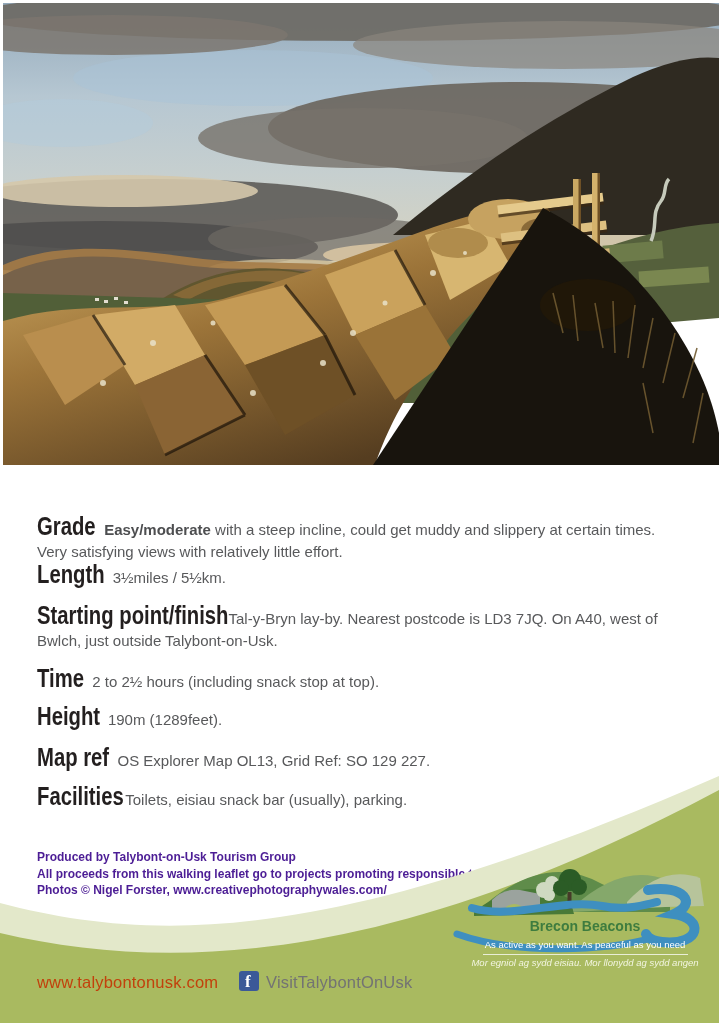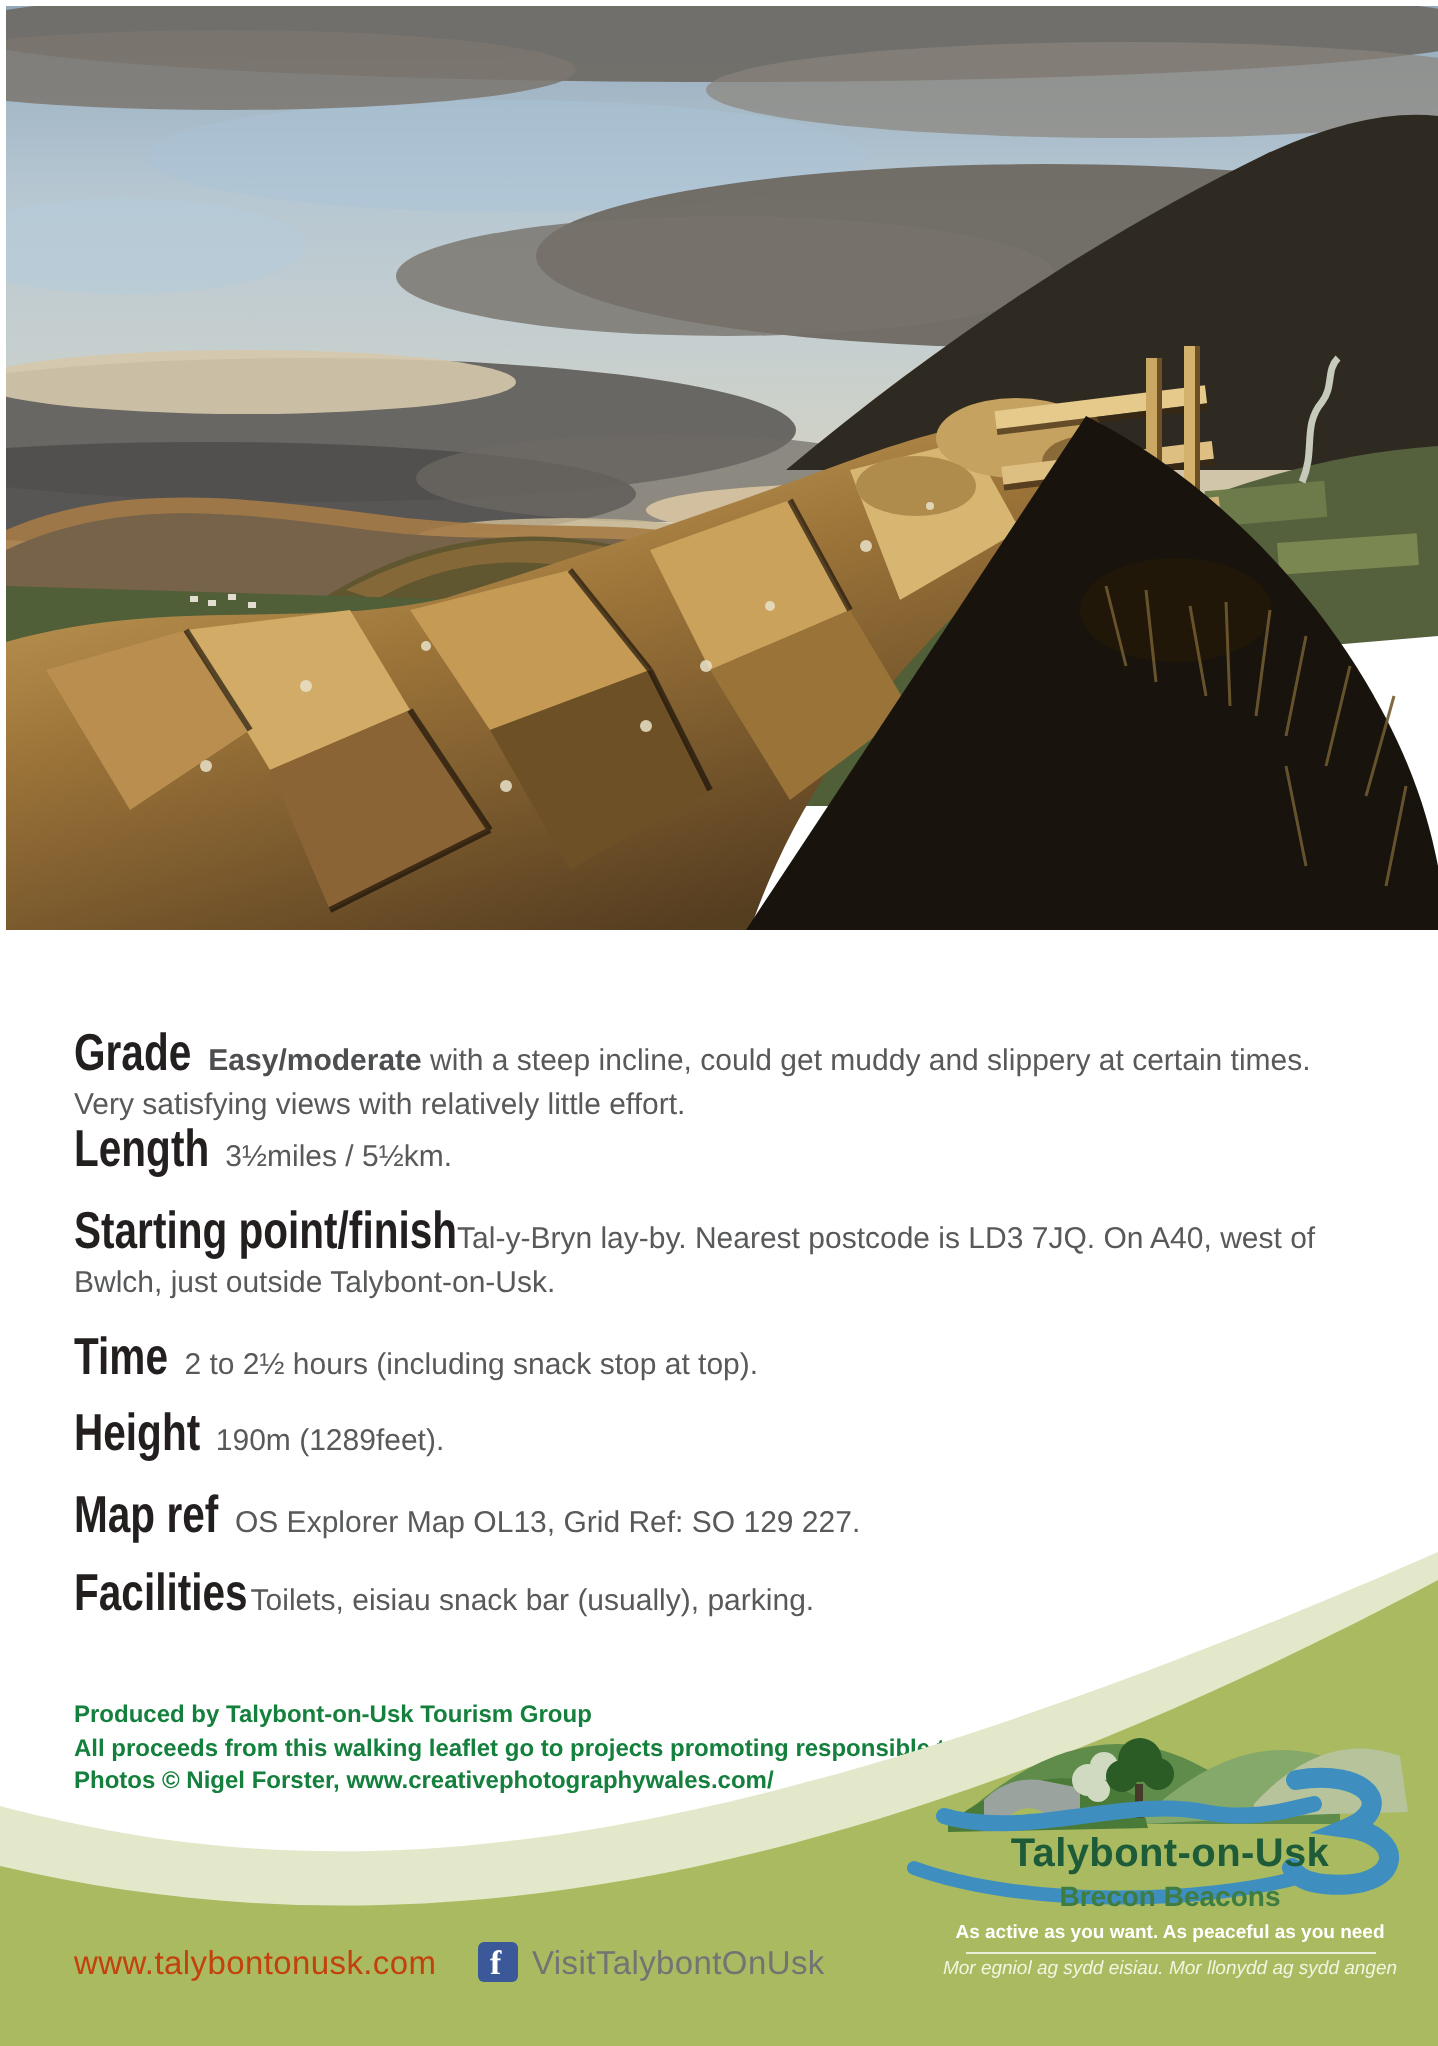--- a/index.html
+++ b/index.html
@@ -29,33 +29,33 @@
   .sh-start{margin-right:-54px;}
   .sh-time{margin-right:-5px;}
   .sh-height{margin-right:-10px;}
   .sh-map{margin-right:-12px;}
   .sh-fac{margin-right:-23px;}
   .lead{font-weight:bold;color:#4d4e50;}
 
   
   .credits{
     position:absolute;left:37px;top:849px;
-    font-size:12px;font-weight:bold;color:#15803d;line-height:16.5px;
+    font-size:12px;font-weight:bold;color:#4c1d95;line-height:16.5px;
   }
 
   
   .swoosh{position:absolute;left:0;top:760px;width:719px;height:263px;}
 
   
   .logo{position:absolute;left:452px;top:850px;width:266px;height:165px;text-align:center;}
   .logo-art{position:absolute;left:0;top:0;width:266px;height:160px;}
   .logo-text{position:relative;padding-top:66px;}
   .logo-title{font-size:20px;font-weight:bold;color:#1e5b38;letter-spacing:.2px;line-height:22px;}
   .logo-sub{font-size:14px;font-weight:bold;color:#3e7c3f;line-height:17px;margin-top:2px;}
-  .logo-tag{font-size:9.5px;font-weight:bold;color:#ffffff;line-height:12px;margin-top:4px;}
+  .logo-tag{font-size:9.5px;font-weight:normal;color:#ffffff;line-height:12px;margin-top:4px;}
   .logo-rule{width:205px;margin:3px auto 2px auto;border-top:1px solid rgba(255,255,255,.75);height:0;}
   .logo-cy{font-size:9.5px;font-style:italic;color:#f2f5e0;line-height:12px;text-align:center;}
 
   
   .site-url{position:absolute;left:37px;top:973px;font-size:16.5px;color:#c2410c;letter-spacing:.2px;}
   .fb{position:absolute;left:239px;top:971px;width:20px;height:20px;border-radius:3px;background:#3b5998;}
   .fb span{
     position:absolute;left:6px;top:2px;color:#fff;font-size:17px;font-weight:bold;
     font-family:"Liberation Serif", serif;line-height:18px;
   }
@@ -264,21 +264,20 @@
         <circle cx="109" cy="38" r="8" fill="#2b5c26"></circle>
         <circle cx="127" cy="37" r="8" fill="#2b5c26"></circle>
     </g>
     <g stroke="#3e8fc0" fill="none" stroke-linecap="round">
       <path d="M20,58 C60,70 110,48 150,56 C175,61 195,54 205,52" stroke-width="8"></path>
       <path d="M5,84 C60,104 150,102 200,88" stroke-width="7"></path>
       <path d="M196,40 C232,34 246,54 222,64 C252,68 250,96 210,92 C200,91 196,88 194,84" stroke-width="10"></path>
     </g>
   </svg>
   <div class="logo-text">
-    <div class="logo-title">Talybont-on-Usk</div>
     <div class="logo-sub">Brecon Beacons</div>
     <div class="logo-tag">As active as you want. As peaceful as you need</div>
     <div class="logo-rule"></div>
     <div class="logo-cy">Mor egniol ag sydd eisiau. Mor llonydd ag sydd angen</div>
   </div>
 </div>
 
 <div class="site-url">www.talybontonusk.com</div>
 <div class="fb">
     <span>f</span>

